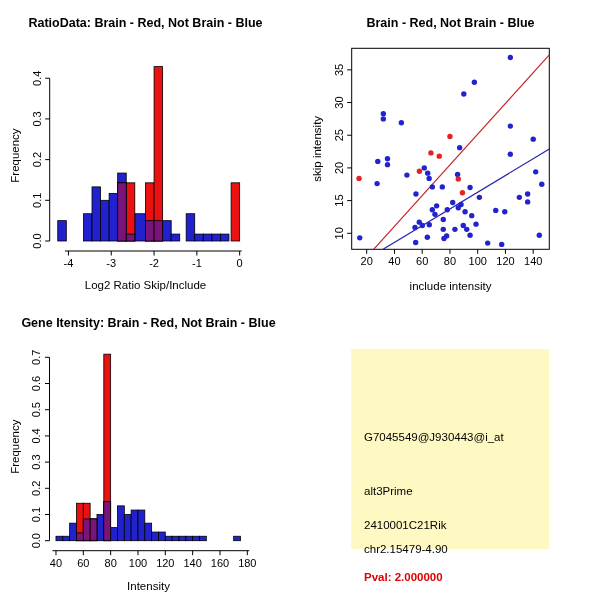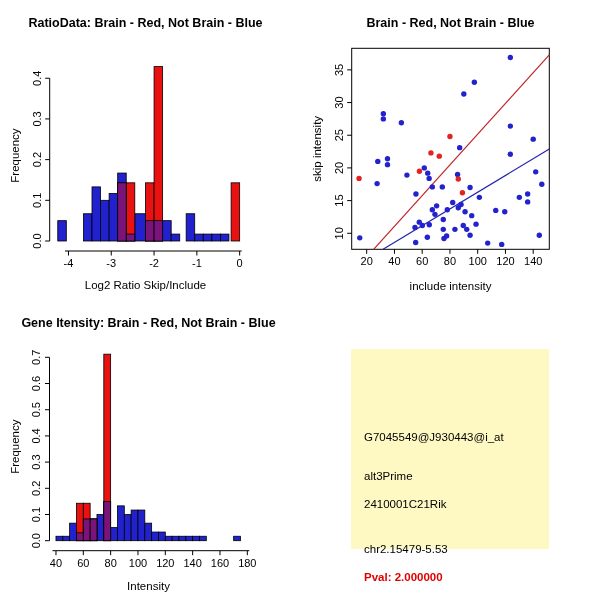--- a/index.html
+++ b/index.html
@@ -241,19 +241,19 @@
         <text x="40.5" y="83.51337047353758" text-anchor="middle" class="tick" transform="rotate(-90 40.5 83.51337047353758)">0.6</text>
         <line x1="49.5" y1="57.31559888579389" x2="45" y2="57.31559888579389" stroke="#000000" stroke-width="1"></line>
         <text x="40.5" y="57.31559888579389" text-anchor="middle" class="tick" transform="rotate(-90 40.5 57.31559888579389)">0.7</text>
         <text x="148.5" y="27" text-anchor="middle" class="title">Gene Itensity: Brain - Red, Not Brain - Blue</text>
         <text x="148.5" y="290" text-anchor="middle" class="axl">Intensity</text>
         <text x="19" y="146.65" text-anchor="middle" class="axl" transform="rotate(-90 19 146.65)">Frequency</text>
       </svg></div>
   <div class="panel" id="p3">
     <div class="ibox" style="background: #fef9c3;">
       <div class="iline" style="top:81.5px">G7045549@J930443@i_at</div>
-      <div class="iline" style="top:121px">alt3Prime</div>
-      <div class="iline" style="top:149px">2410001C21Rik</div>
-      <div class="iline" style="top:194px">chr2.15479-5.53</div>
+      <div class="iline" style="top:136px">alt3Prime</div>
+      <div class="iline" style="top:170px">2410001C21Rik</div>
+      <div class="iline" style="top:194px">chr2.15479-4.90</div>
       <div class="iline" style="top: 221.5px; color: rgb(224, 0, 0); font-weight: bold;">Pval: 2.000000</div>
     </div>
   </div>
 </div>
 
 </body></html>

